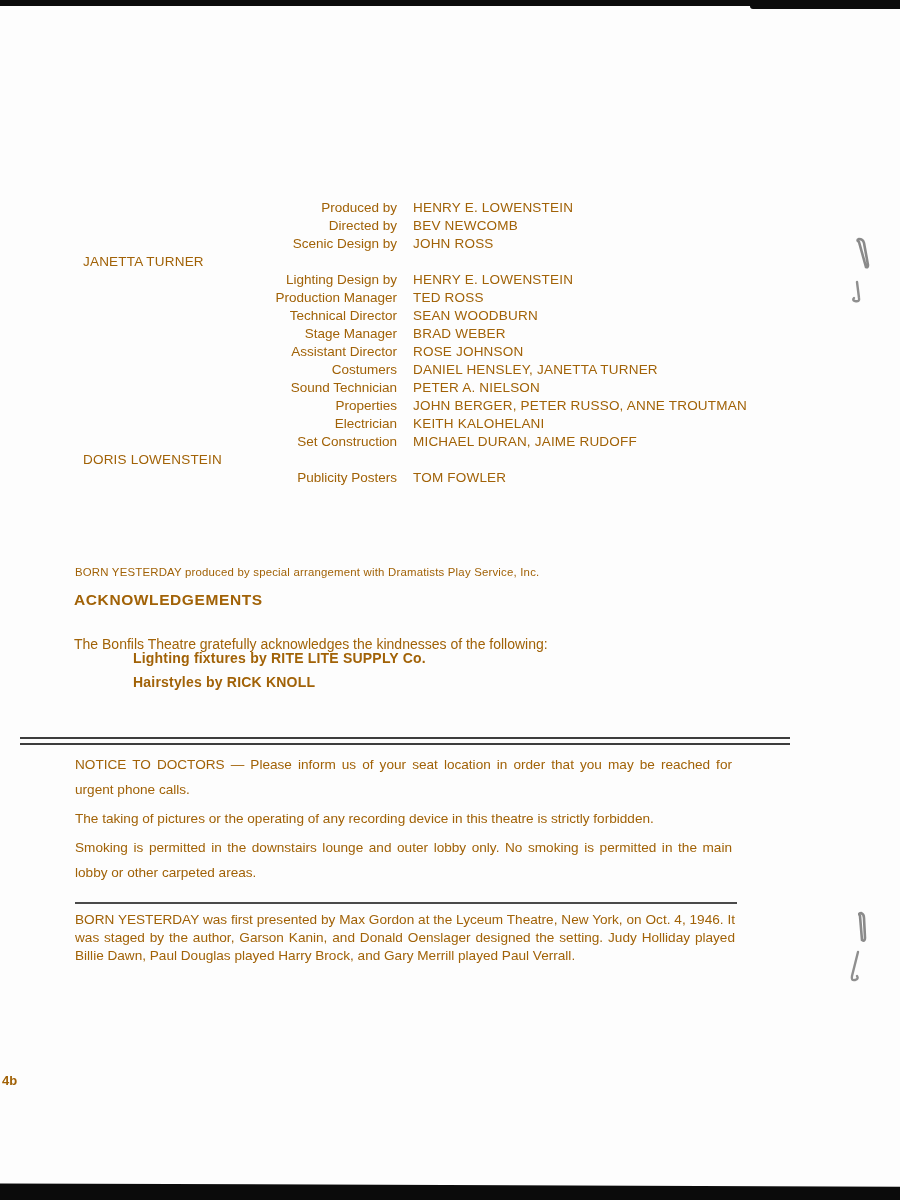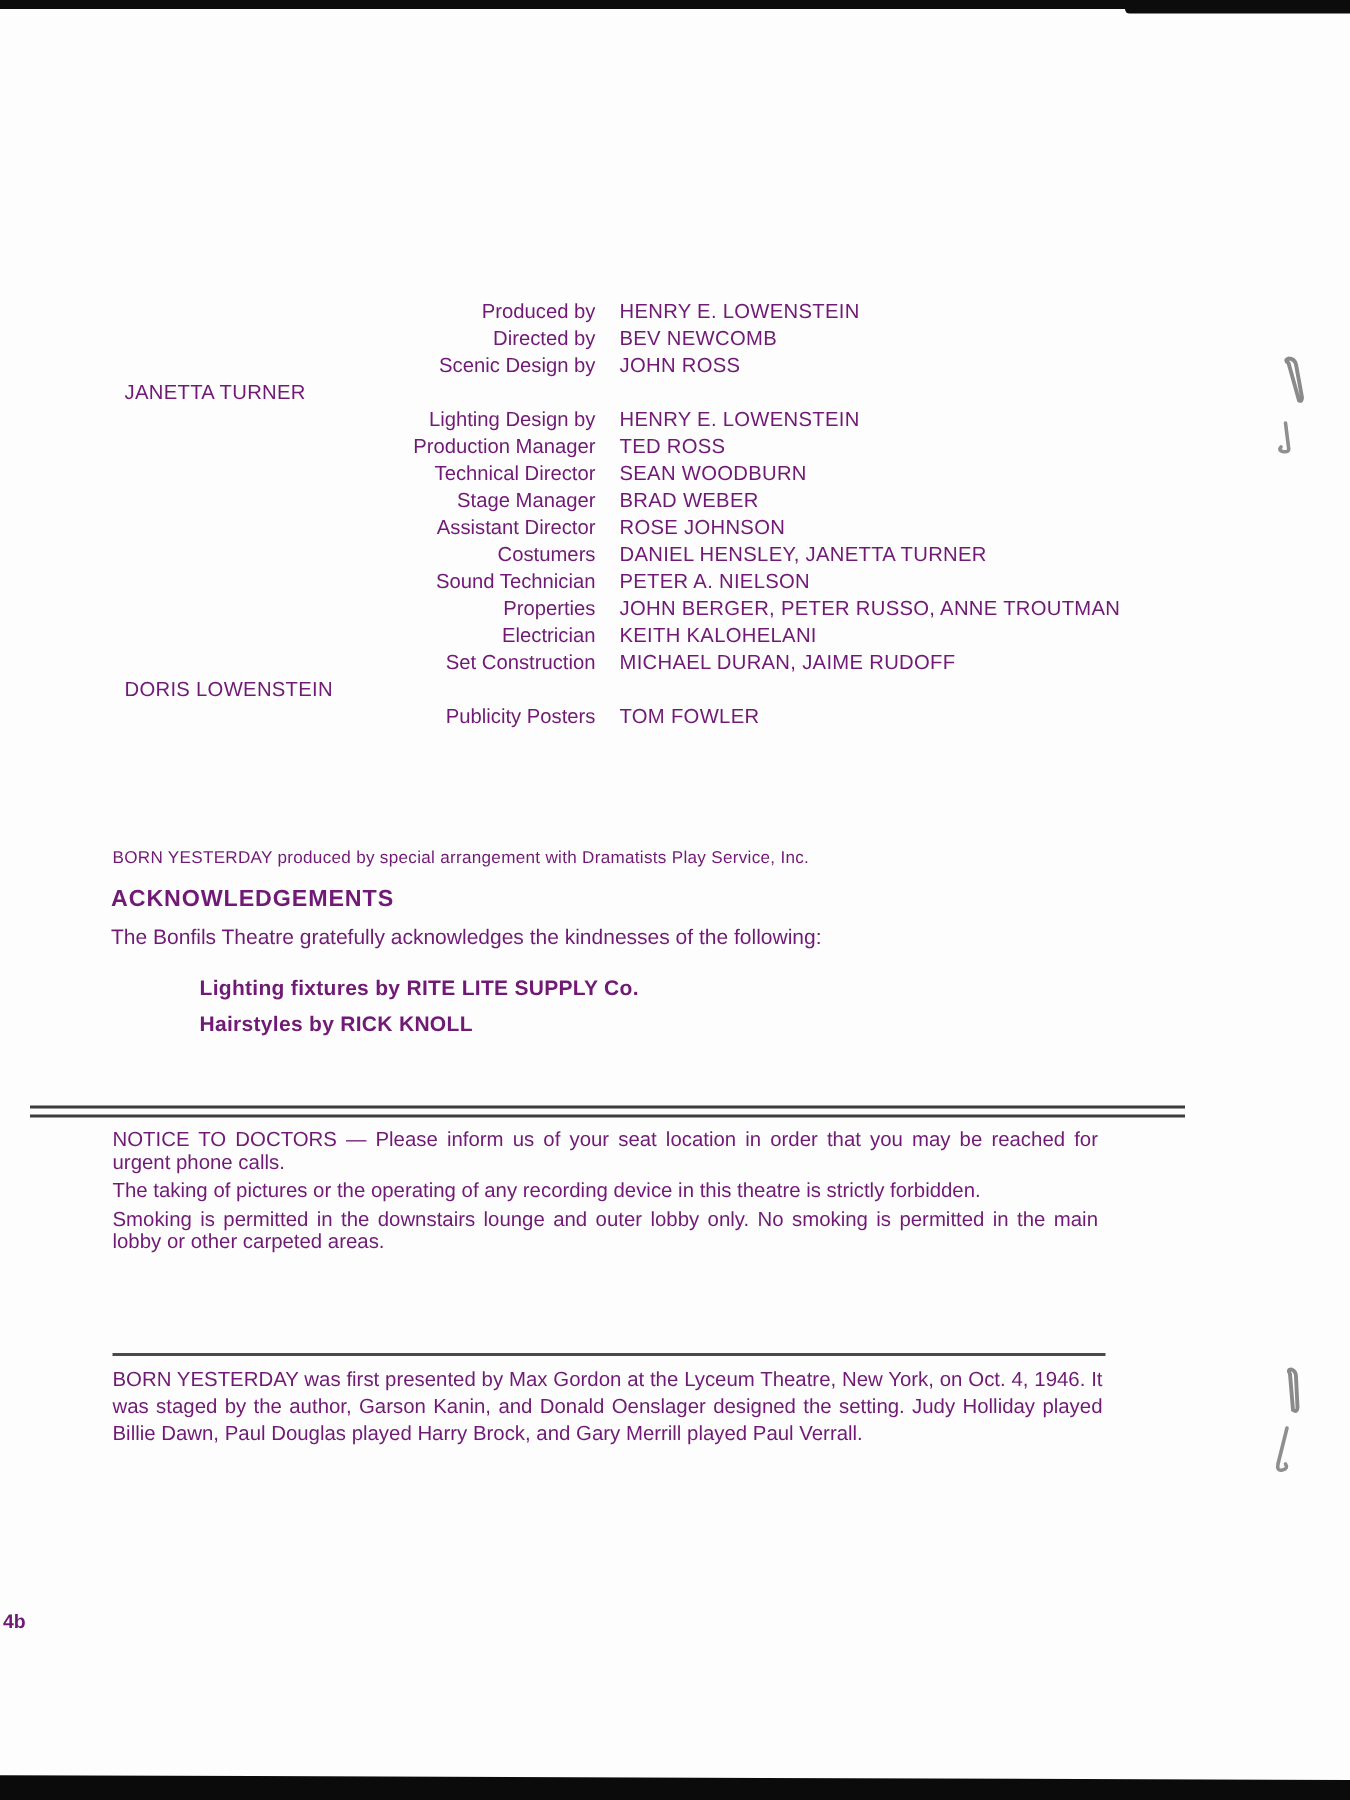--- a/index.html
+++ b/index.html
@@ -2,47 +2,47 @@
 <html><head>
 <meta charset="utf-8">
 <style>
   html,body{margin:0;padding:0;background:#e8e8e8;}
   .page{
     position:relative;
     width:900px;height:1200px;
     background:#fdfdfd;
     overflow:hidden;
     font-family:"Liberation Sans",sans-serif;
-    color:#701a75;
+    color:#a16207;
   }
   
   .bar-top{position:absolute;top:0;left:0;width:900px;height:6px;background:#0c0c0c;}
   .bar-top-bump{position:absolute;top:0;right:0;width:150px;height:9px;background:#0c0c0c;border-radius:0 0 0 3px;}
   .bar-bottom{position:absolute;left:0;bottom:0;width:900px;height:18px;background:#0b0b0b;clip-path:polygon(0 8%,100% 26%,100% 100%,0 100%);}
 
   
   .credits{position:absolute;top:199px;left:67px;font-size:13.5px;line-height:18px;}
   .credit-row{display:flex;white-space:nowrap;}
   .credit-role{width:330px;text-align:right;}
   .credit-name{margin-left:16px;letter-spacing:.2px;}
   .credits-staff{}
 
   
   .arrangement-note{position:absolute;top:566px;left:75px;font-size:11.4px;letter-spacing:.2px;}
   .ack-heading{position:absolute;top:591px;left:74px;font-size:15.5px;font-weight:700;letter-spacing:.6px;}
-  .ack-intro{position:absolute;top:616px;left:74px;font-size:14px;}
+  .ack-intro{position:absolute;top:636px;left:74px;font-size:14px;}
   .ack-items{position:absolute;top:647px;left:133px;font-size:14px;font-weight:700;line-height:23.5px;letter-spacing:.2px;}
 
   
   .rule-double{position:absolute;top:737px;left:20px;width:770px;height:4px;border-top:2px solid #3d3d3d;border-bottom:2px solid #3d3d3d;}
   .rule-single{position:absolute;top:902px;left:75px;width:662px;height:2px;background:#4a4a4a;}
 
   
   .notices{position:absolute;top:752px;left:75px;width:657px;}
-  .notices p{margin:0 0 4px 0;font-size:13.6px;line-height:15px;text-align:justify;}
+  .notices p{margin:0 0 4px 0;font-size:13.6px;line-height:25px;text-align:justify;}
 
   
   .history{position:absolute;top:911px;left:75px;width:660px;font-size:13.6px;line-height:18px;text-align:justify;}
 
   .page-number{position:absolute;top:1073px;left:2px;font-size:13px;font-weight:700;}
 
   .staple{position:absolute;}
 </style>
 </head>
 <body>

